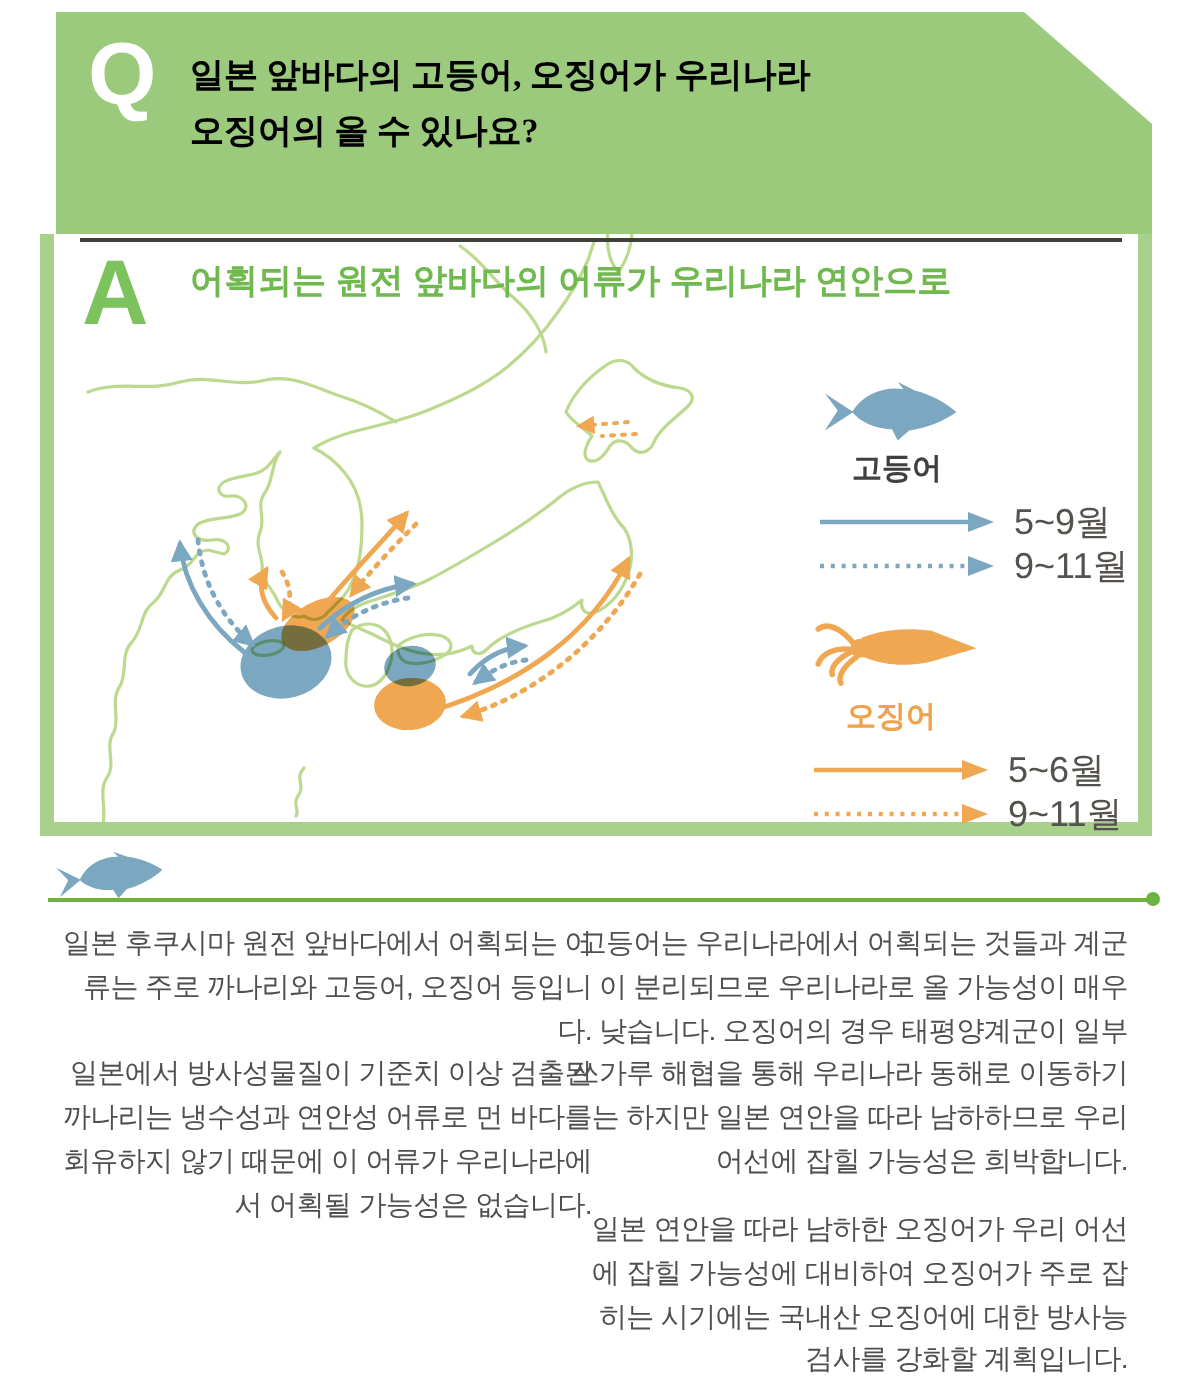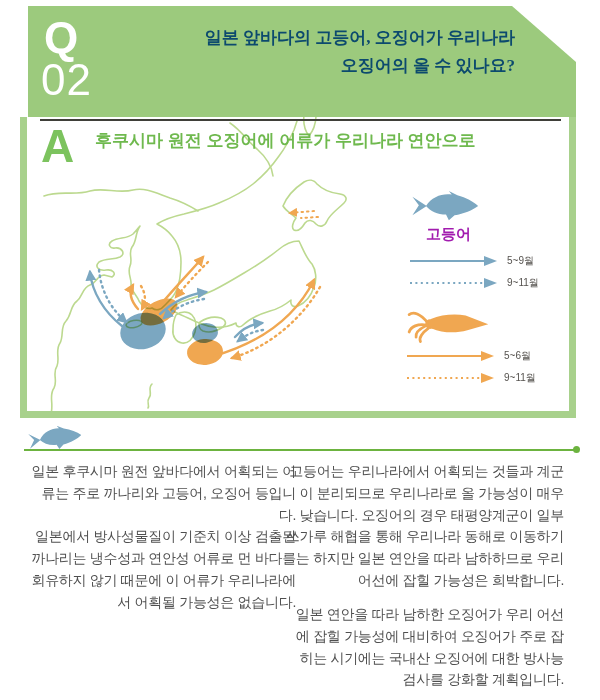--- a/index.html
+++ b/index.html
@@ -18,21 +18,21 @@
     position:absolute; left:16px; top:10px; color:#ffffff;
     font-size:44px; font-weight:700; line-height:1;
   }
   .q-number {
     position:absolute; left:13px; top:52px; color:#ffffff;
     font-size:44px; font-weight:200; line-height:1; letter-spacing:1px;
   }
   .q-text {
     position:absolute; left:67px; top:18px; width:420px;
     font-family:"Liberation Serif", serif;
-    color:#0c4a6e; font-size:17px; line-height:1.62; font-weight:700;text-align:right;
+    color:#000000; font-size:17px; line-height:1.62; font-weight:700;
   }
   
   .a-box {
     position:absolute; left:20px; top:117px; width:556px; height:301px;
     background:#ffffff;
     border-left:7px solid #a8d18c; border-right:7px solid #a8d18c;
     border-bottom:7px solid #a8d18c;
   }
   .a-topline {
     position:absolute; left:13px; right:8px; top:2px; height:2px;
@@ -46,24 +46,24 @@
     position:absolute; left:68px; top:11px; width:400px; z-index:3;
     color:#6fb94e; font-size:17px; font-weight:700; line-height:1.55;
   }
   .map-svg { position:absolute; left:0; top:0; width:542px; height:294px; z-index:1; }
   
   .legend { position:absolute; z-index:3; }
   .legend-fish   { left:381px; top:74px; }
   .legend-squid  { left:378px; top:188px; }
   .legend .icon svg { display:block; }
   .legend-name { font-size:15px; font-weight:700; margin:4px 0 6px 18px; }
-  .legend-name.blue { color:#a21caf; }
+  .legend-name.blue { color:#404040; }
   .legend-name.orange { color:#f0a14b; }
   .legend-row { display:flex; align-items:center; gap:7px; height:22px; }
-  .legend-row .period { font-size:10px; color:#55524e; }
+  .legend-row .period { font-size:18px; color:#55524e; }
   
   .divider-fish { position:absolute; left:27px; top:426px; transform:rotate(-7deg); }
   .divider-line {
     position:absolute; left:24px; top:449px; width:552px; height:1.5px;
     background:#6cb33f;
   }
   .divider-dot {
     position:absolute; left:573px; top:446px; width:7px; height:7px;
     border-radius:50%; background:#6cb33f;
   }
@@ -91,32 +91,31 @@
         <path d="M22 24 C14 28 10 33 11 37"></path>
       </g>
       <circle cx="27" cy="22" r="5.5" fill="currentColor"></circle>
       <path d="M28 16 C40 11 55 10 68 12 L94 22 L70 29 C56 33 41 32 29 27 C25.5 25.5 25 23.5 25 22 Z" fill="currentColor"></path>
     </symbol>
   </defs>
 </svg>
 
 <div class="q-header">
   <div class="q-letter">Q</div>
-  <div class="q-number">02</div>
   <div class="q-text">
     <div>일본 앞바다의 고등어, 오징어가 우리나라</div>
     <div>오징어의 올 수 있나요?</div>
   </div>
 </div>
 
 <div class="a-box">
   <div class="a-topline"></div>
   <div class="a-letter">A</div>
   <div class="a-headline">
-    <div>후쿠시마 원전 오징어에 어류가 우리나라 연안으로</div>
+    <div>어획되는 원전 앞바다의 어류가 우리나라 연안으로</div>
   </div>
 
   <svg class="map-svg" viewBox="27 117 542 294">
     <defs>
       <marker id="mh-blue" markerWidth="4.6" markerHeight="4.6" refX="3.6" refY="2.3" orient="auto">
         <path d="M0 0 L4.6 2.3 L0 4.6 Z" fill="#7ba7c1"></path>
       </marker>
       <marker id="mh-orange" markerWidth="4.6" markerHeight="4.6" refX="3.6" refY="2.3" orient="auto">
         <path d="M0 0 L4.6 2.3 L0 4.6 Z" fill="#f0a751"></path>
       </marker>
@@ -182,20 +181,21 @@
       <span class="period">9~11월</span>
     </div>
   </div>
 
   <div class="legend legend-squid">
     <span class="icon">
       <svg width="90" height="40" style="color:#f0a751">
           <use href="#sym-squid" width="90" height="40"></use>
         </svg>
     </span>
+    <div class="legend-name orange">오징어</div>
     <div class="legend-row">
       <svg width="92" height="12">
         <line x1="2" y1="6" x2="76" y2="6" stroke="#f0a751" stroke-width="2.2"></line>
         <path d="M76 1 L89 6 L76 11 Z" fill="#f0a751"></path>
       </svg>
       <span class="period">5~6월</span>
     </div>
     <div class="legend-row">
       <svg width="92" height="12">
         <line x1="2" y1="6" x2="76" y2="6" stroke="#f0a751" stroke-width="2.2" stroke-dasharray="2 3.4"></line>

